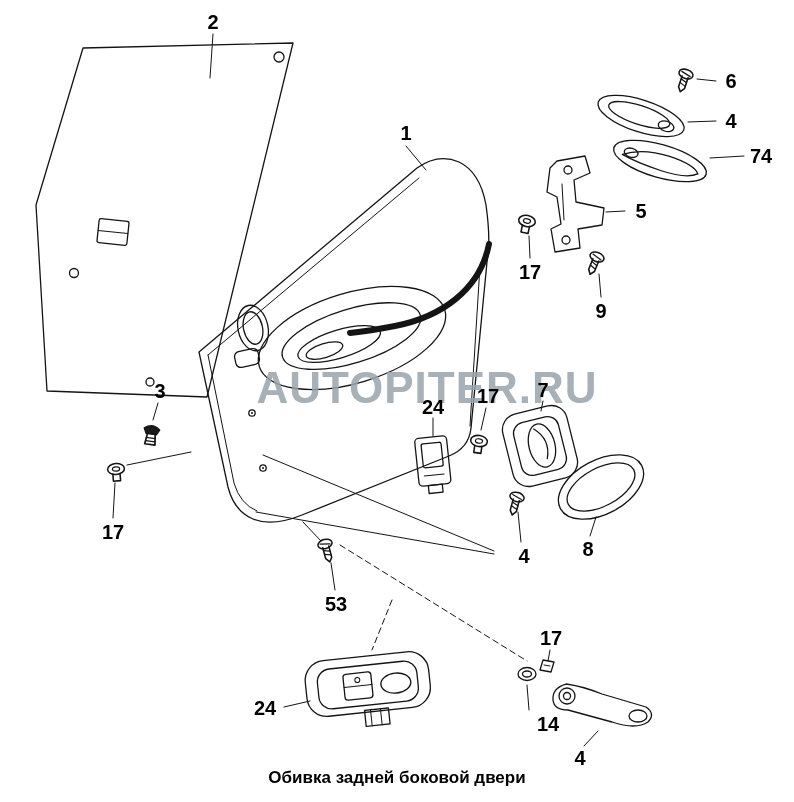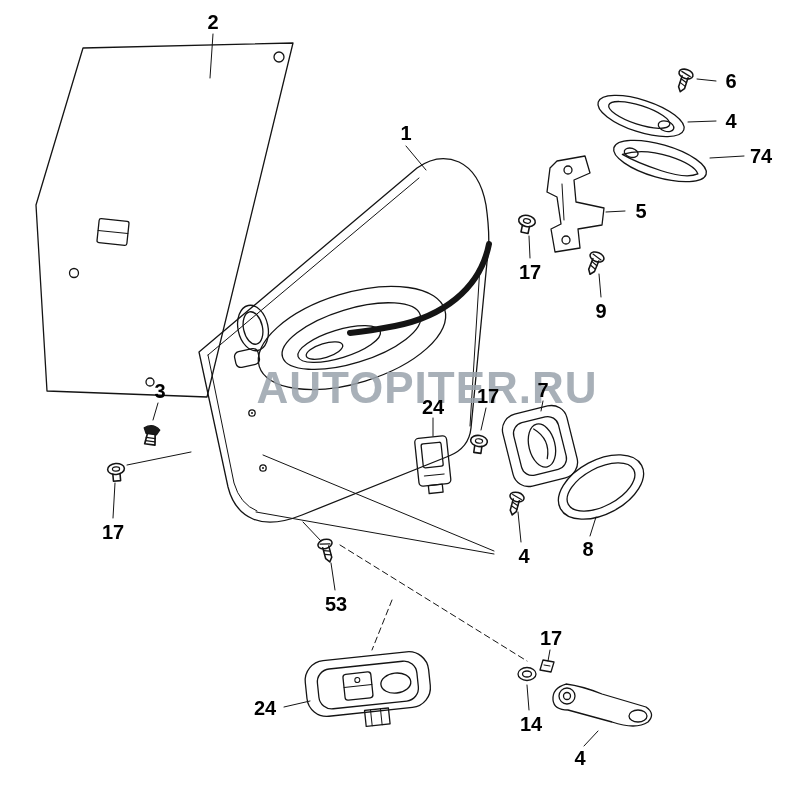--- a/index.html
+++ b/index.html
@@ -201,16 +201,17 @@
   <div class="part-label" style="left:160px;top:391px">3</div>
   <div class="part-label" style="left:433px;top:407px">24</div>
   <div class="part-label" style="left:488px;top:396px">17</div>
   <div class="part-label" style="left:543px;top:390px">7</div>
   <div class="part-label" style="left:113px;top:532px">17</div>
   <div class="part-label" style="left:524px;top:556px">4</div>
   <div class="part-label" style="left:588px;top:549px">8</div>
   <div class="part-label" style="left:336px;top:604px">53</div>
   <div class="part-label" style="left:265px;top:708px">24</div>
   <div class="part-label" style="left:551px;top:638px">17</div>
-  <div class="part-label" style="left:531px;top:724px">14</div>
+  <div class="part-label" style="left:548px;top:724px">14</div>
   <div class="part-label" style="left:580px;top:758px">4</div>
 
+  <div class="caption">Обивка задней боковой двери</div>
 </div>
 
 </body></html>

